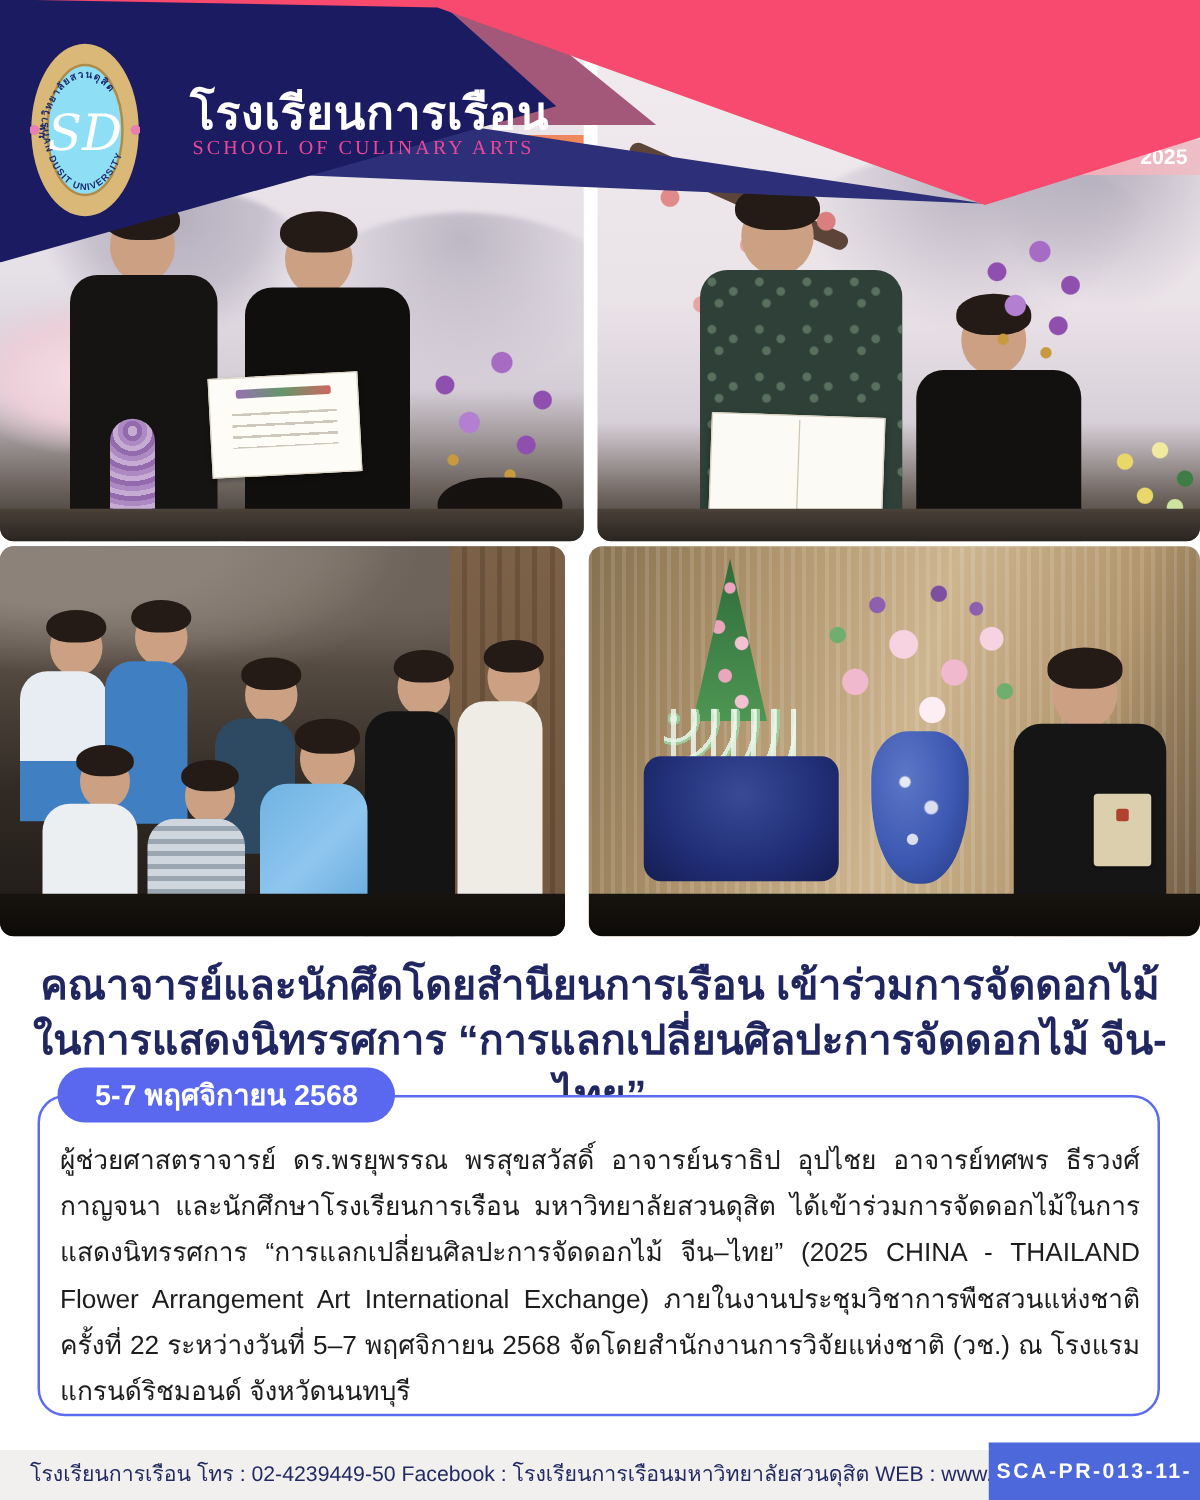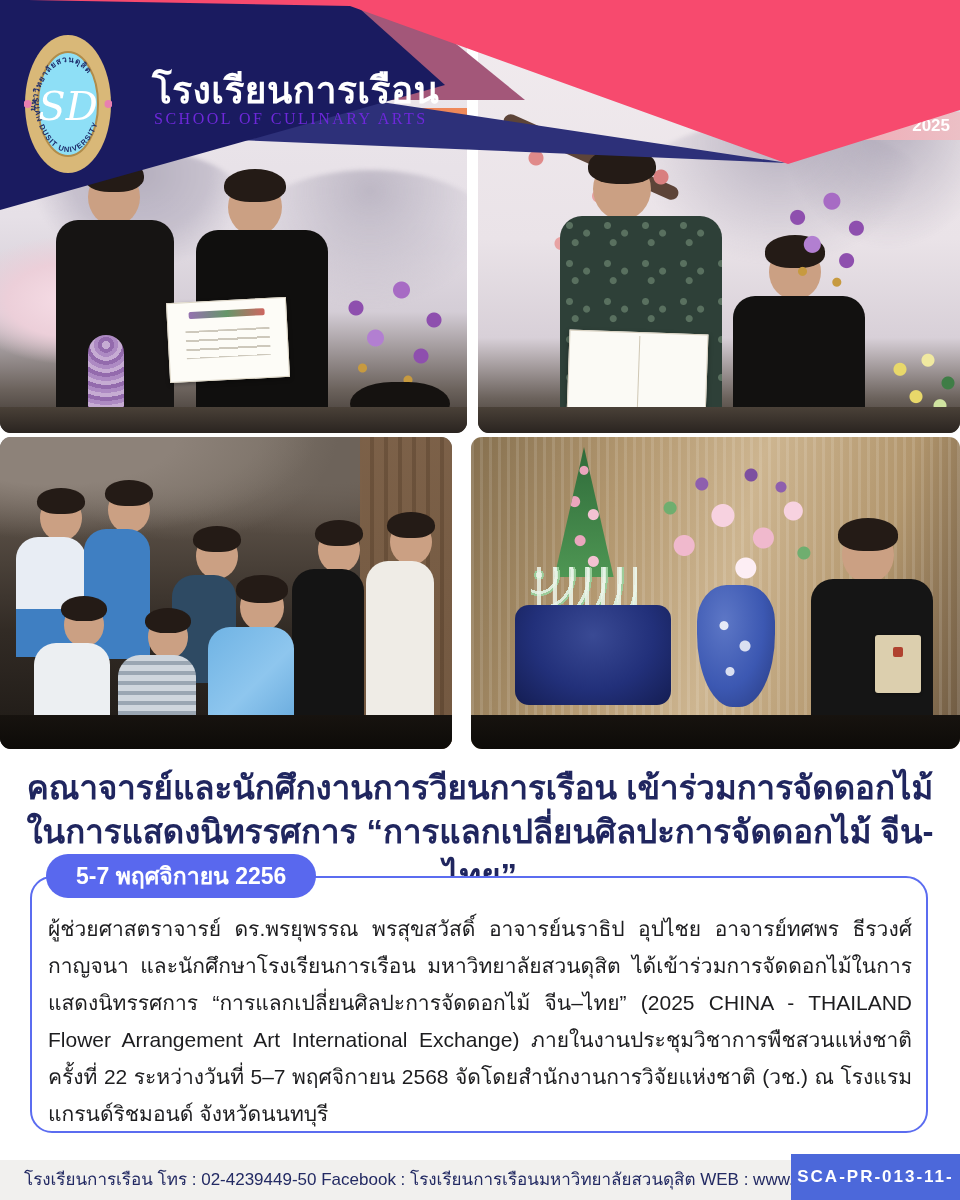--- a/index.html
+++ b/index.html
@@ -144,21 +144,21 @@
 
   
   .hdr{left:0;top:0;width:960px;height:420px;pointer-events:none;}
   .hdr-indigo{background:#2d3079;clip-path:polygon(0 45px,788px 163px,0 130px);}
   .hdr-mauve{background:#a35779;clip-path:polygon(250px 0,402px 0,525px 100px,362px 100px);}
   .hdr-navy{background:#1a1b60;clip-path:polygon(0 0,350px 0,445px 85px,0 210px);}
   .hdr-pink{background:#f74a6e;clip-path:polygon(28px 0,960px 0,960px 110px,788px 164px,350px 6px);}
 
   .logo-wrap{left:24px;top:34px;width:88px;height:140px;}
   .school-th{left:152px;top:60px;color:#ffffff;font-size:37px;font-weight:bold;letter-spacing:.5px;}
-  .school-en{left:154px;top:110px;color:#6d28d9;font-size:16px;letter-spacing:2.5px;font-family:"Liberation Serif",serif;}
+  .school-en{left:154px;top:110px;color:#ec4899;font-size:16px;letter-spacing:2.5px;font-family:"Liberation Serif",serif;}
 
   
   .headline{left:0;top:766px;width:960px;text-align:center;color:#20265f;
     font-size:33px;font-weight:bold;line-height:44px;}
 
   
   .info-box{left:30px;top:876px;width:898px;height:257px;border:2px solid #5b6cf0;border-radius:22px;
     background:#ffffff;box-sizing:border-box;}
   .date-pill{left:46px;top:854px;height:44px;border-radius:22px;background:#5968ee;color:#fff;
     font-size:23px;font-weight:bold;line-height:44px;padding:0 30px;}
@@ -264,25 +264,25 @@
       </text>
       <text x="44" y="86" text-anchor="middle" font-size="40" fill="#ffffff" font-family="DejaVu Serif, serif" font-style="italic">SD</text>
       <circle cx="3.5" cy="70" r="4" fill="#e87fb0"></circle>
       <circle cx="84.5" cy="70" r="4" fill="#e87fb0"></circle>
     </svg>
   </div>
   <div class="abs school-th">โรงเรียนการเรือน</div>
   <div class="abs school-en">SCHOOL OF CULINARY ARTS</div>
 
   <div class="abs headline">
-    <div>คณาจารย์และนักศึกงานการวียนการเรือน เข้าร่วมการจัดดอกไม้</div>
+    <div>คณาจารย์และนักศึดโดยสำนียนการเรือน เข้าร่วมการจัดดอกไม้</div>
     <div>ในการแสดงนิทรรศการ “การแลกเปลี่ยนศิลปะการจัดดอกไม้ จีน-ไทย”</div>
   </div>
 
   <div class="abs info-box"></div>
-  <div class="abs date-pill">5-7 พฤศจิกายน 2256</div>
+  <div class="abs date-pill">5-7 พฤศจิกายน 2568</div>
   <div class="abs body-text">ผู้ช่วยศาสตราจารย์ ดร.พรยุพรรณ พรสุขสวัสดิ์ อาจารย์นราธิป อุปไชย อาจารย์ทศพร ธีรวงศ์กาญจนา และนักศึกษาโรงเรียนการเรือน มหาวิทยาลัยสวนดุสิต ได้เข้าร่วมการจัดดอกไม้ในการแสดงนิทรรศการ “การแลกเปลี่ยนศิลปะการจัดดอกไม้ จีน–ไทย” (2025 CHINA - THAILAND Flower Arrangement Art International Exchange) ภายในงานประชุมวิชาการพืชสวนแห่งชาติ ครั้งที่ 22 ระหว่างวันที่ 5–7 พฤศจิกายน 2568 จัดโดยสำนักงานการวิจัยแห่งชาติ (วช.) ณ โรงแรมแกรนด์ริชมอนด์ จังหวัดนนทบุรี</div>
 
   <div class="abs footer-bar"></div>
   <div class="abs footer-info">โรงเรียนการเรือน โทร : 02-4239449-50 Facebook : โรงเรียนการเรือนมหาวิทยาลัยสวนดุสิต WEB : www.food.dusit.ac.th/home</div>
   <div class="abs footer-badge">SCA-PR-013-11-68</div>
 
 </div>
 
 </body></html>

